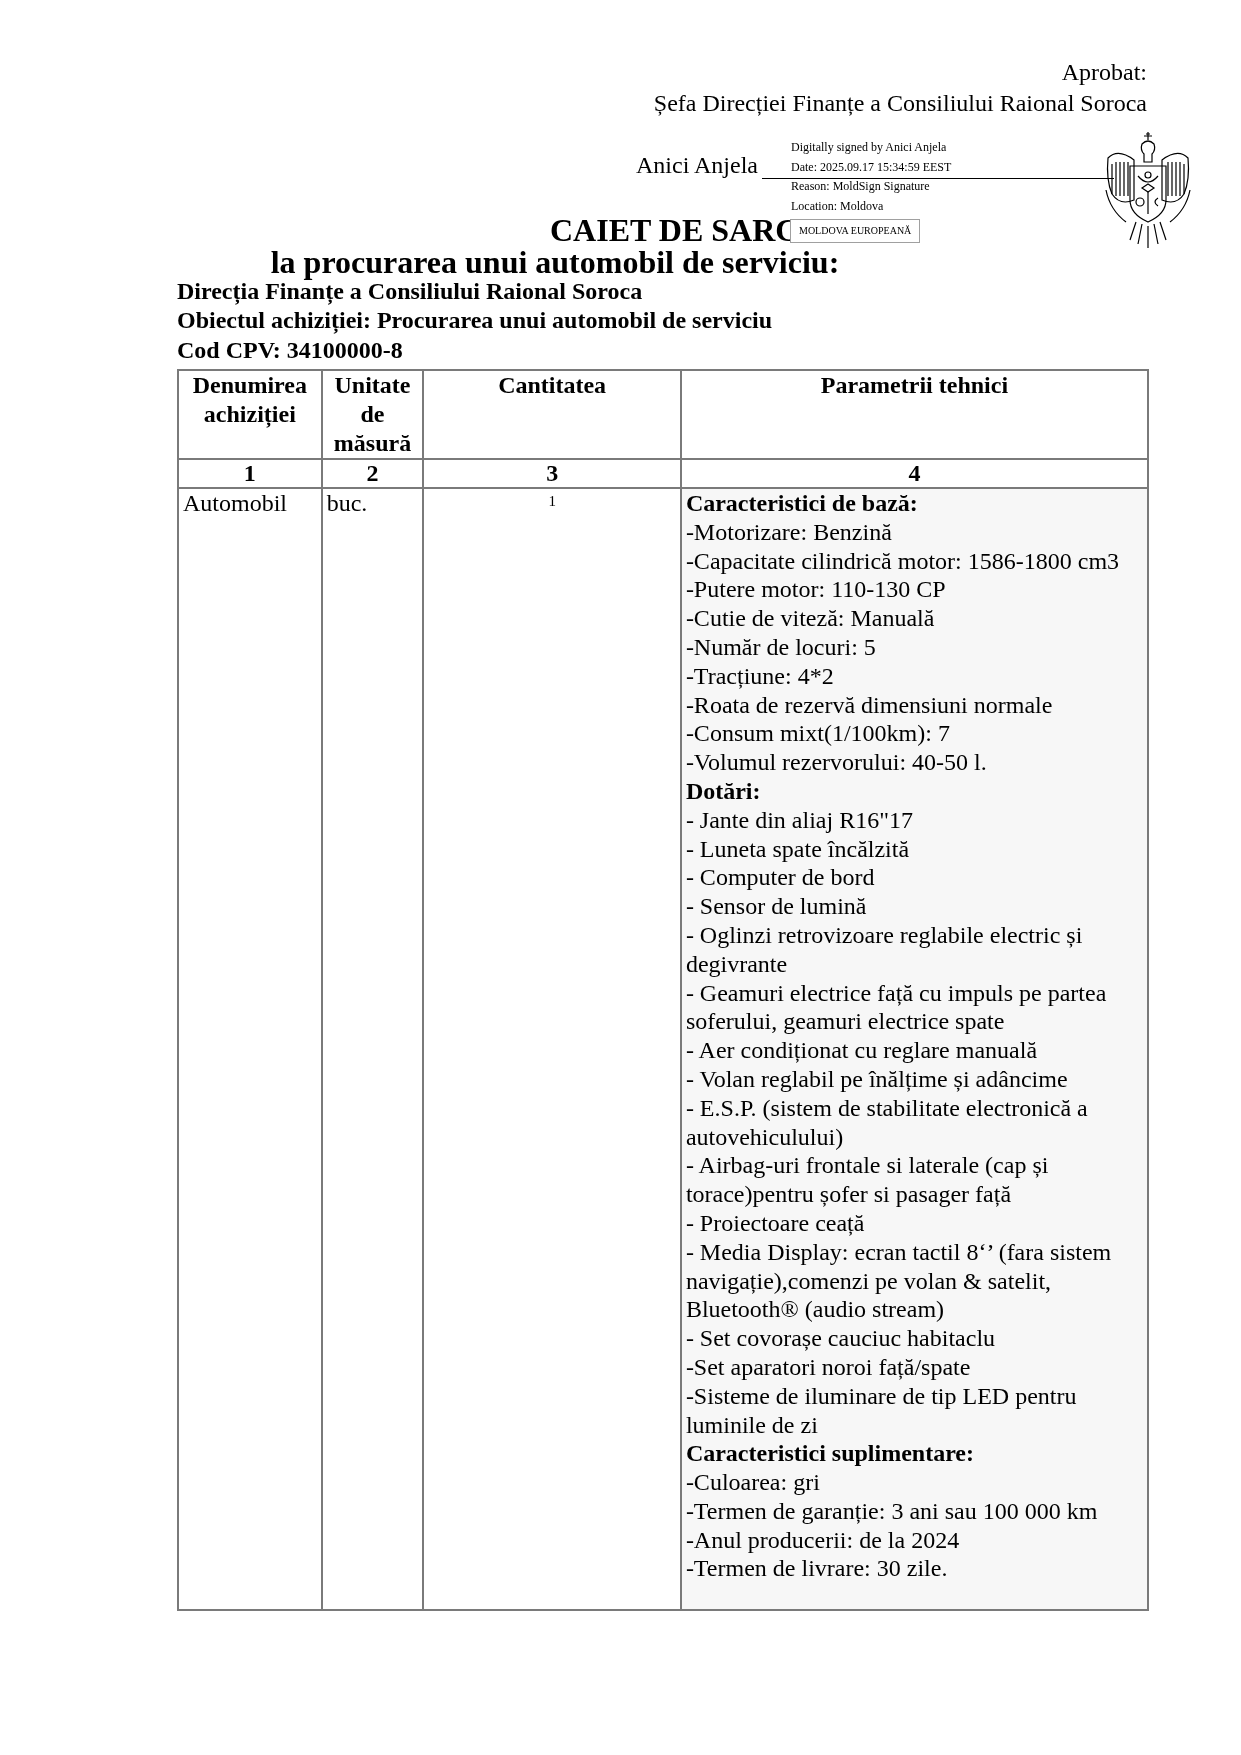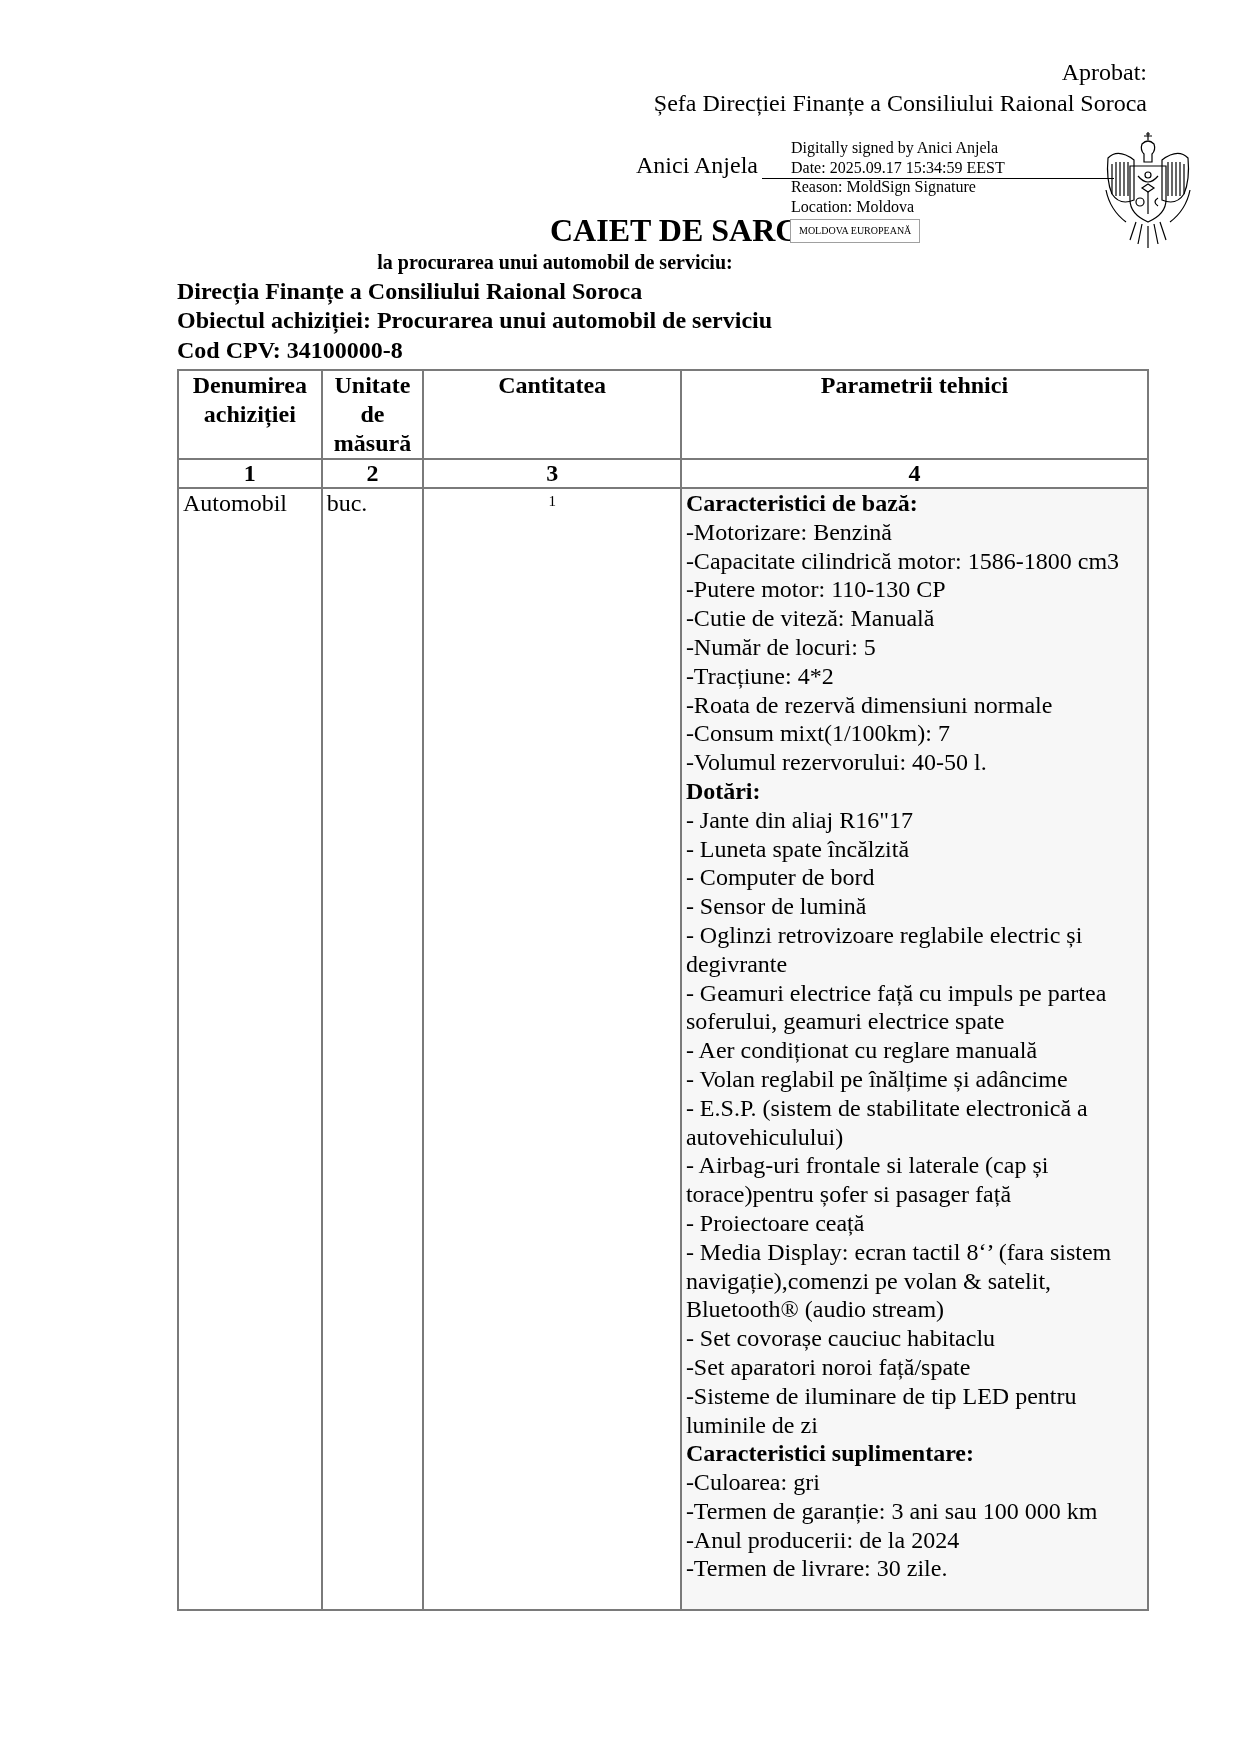--- a/index.html
+++ b/index.html
@@ -5,25 +5,25 @@
   html, body { margin: 0; padding: 0; background: #ffffff; }
   body {
     width: 1241px; height: 1755px; position: relative; overflow: hidden;
     font-family: "Liberation Serif", "DejaVu Serif", serif; color: #000;
   }
   .abs { position: absolute; }
   .approved-label { right: 94px; top: 58px; font-size: 24px; line-height: 28px; }
   .approved-by { right: 94px; top: 89px; font-size: 24px; line-height: 28px; white-space: nowrap; }
   .signer-name { left: 636px; top: 151px; font-size: 24px; line-height: 28px; }
   .sig-line { left: 762px; top: 178px; width: 352px; height: 1px; background: #000; }
-  .sig-block { left: 791px; top: 138px; font-size: 16px; line-height: 19.5px; white-space: nowrap; }
+  .sig-block { left: 791px; top: 138px; font-size: 12px; line-height: 19.5px; white-space: nowrap; }
   .coat { left: 1100px; top: 130px; width: 96px; height: 122px; }
   .doc-title { left: 550px; top: 216px; font-size: 32px; font-weight: bold; line-height: 28px; }
   .stamp-box { left: 790px; top: 219px; border: 1px solid #a0a0a0; padding: 1px 8px; font-size: 10px; line-height: 20px; background: #fff; }
-  .subtitle { left: 0; width: 1110px; text-align: center; top: 248px; font-size: 20px; font-weight: bold; line-height: 28px; }
+  .subtitle { left: 0; width: 1110px; text-align: center; top: 248px; font-size: 32px; font-weight: bold; line-height: 28px; }
   .meta-line { left: 177px; font-size: 24px; font-weight: bold; line-height: 28px; white-space: nowrap; }
   .ml1 { top: 277px; } .ml2 { top: 306px; } .ml3 { top: 336px; }
 
   table.spec {
     position: absolute; left: 177px; top: 369px; width: 972px;
     border-collapse: collapse; font-size: 24px; line-height: 29px;
   }
   table.spec td, table.spec th { border: 2px solid #7a7a7a; vertical-align: top; padding: 0 4px; }
   table.spec th { font-weight: bold; text-align: center; }
   .c1 { width: 134px; } .c2 { width: 92px; } .c3 { width: 250px; } .c4 { width: 462px; }

